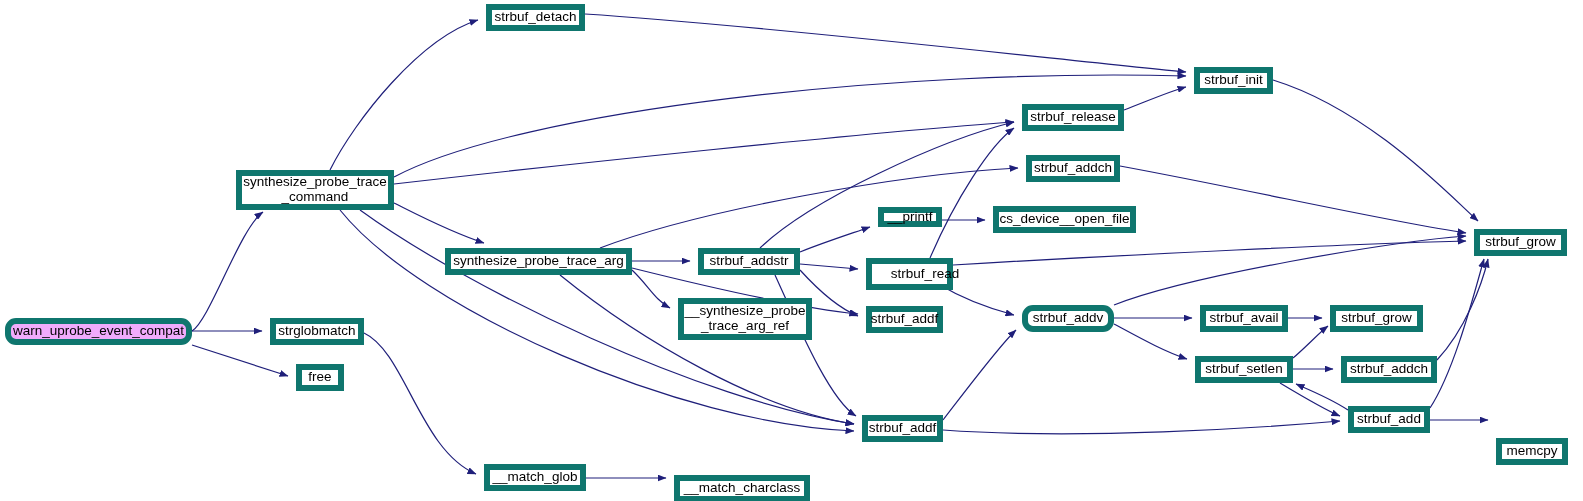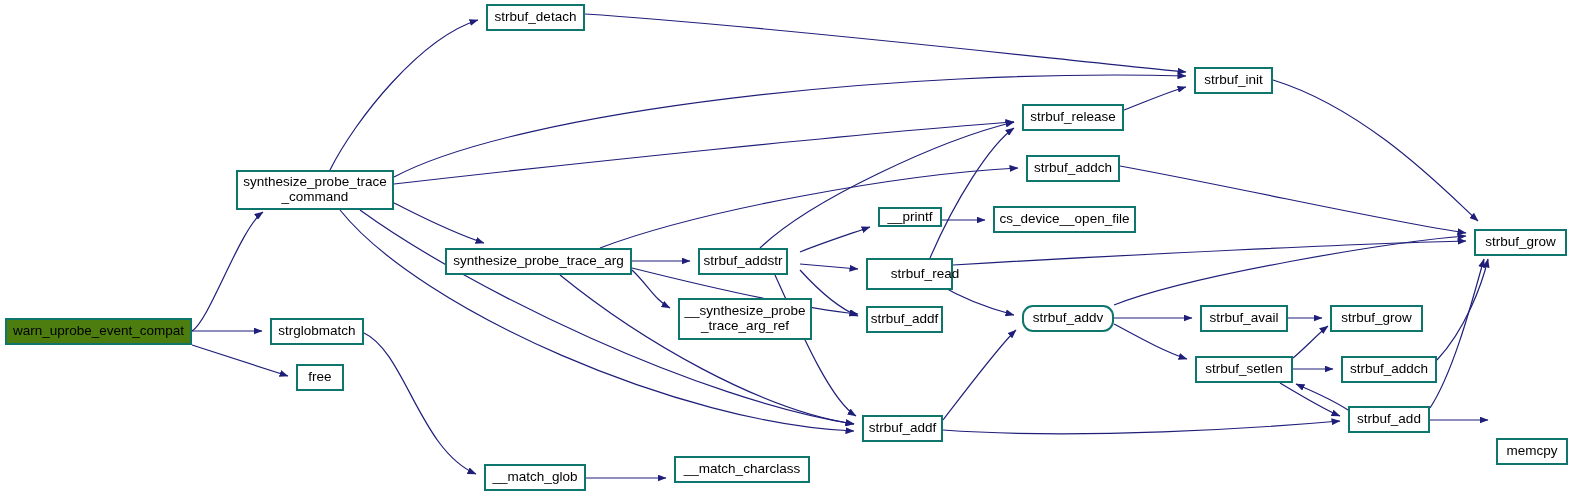--- a/index.html
+++ b/index.html
@@ -9,33 +9,33 @@
     width:1583px;
     height:501px;
     background:#ffffff;
     overflow:hidden;
     font-family:"Liberation Sans", sans-serif;
   }
   #edges{position:absolute;left:0;top:0;width:1583px;height:501px;}
   .node{
     position:absolute;
     box-sizing:border-box;
-    border:2px solid #0f766e;
+    border:6px solid #0f766e;
     background:#ffffff;
     color:#000000;
     font-size:13.5px;
     line-height:1.08;
     display:flex;
     align-items:center;
     justify-content:center;
     text-align:center;
     white-space:pre-line;
     z-index:3;
   }
-  .node.highlight{background:#4d7c0f;}
+  .node.highlight{background:#f0abfc;border-radius:11px;}
 </style>
 </head>
 <body>
 
 <div id="graph">
   <svg id="edges" viewBox="0 0 1583 501">
     <defs>
       <marker id="arrow" markerWidth="9" markerHeight="7" refX="8.5" refY="3.5" orient="auto" markerUnits="userSpaceOnUse">
         <path d="M0,0 L9,3.5 L0,7 z" fill="#1f1f7a"></path>
       </marker>
@@ -83,26 +83,26 @@
         <path d="M1437,360 C1465,330 1482,285 1488,259" fill="none" stroke="#1f1f7a" stroke-width="1.2" marker-end="url(#arrow)"></path>
         <path d="M943,420 C970,385 1000,345 1016,330" fill="none" stroke="#1f1f7a" stroke-width="1.2" marker-end="url(#arrow)"></path>
         <path d="M943,430 C1080,440 1260,428 1340,421" fill="none" stroke="#1f1f7a" stroke-width="1.2" marker-end="url(#arrow)"></path>
       </g>
   </svg>
   <div id="node-layer">
       <div class="node highlight" style="left: 5px; top: 318px; width: 187px; height: 27px;">warn_uprobe_event_compat</div>
       <div class="node" style="left: 270px; top: 318px; width: 94px; height: 27px;">strglobmatch</div>
       <div class="node" style="left: 296px; top: 364px; width: 48px; height: 27px;">free</div>
       <div class="node" style="left: 484px; top: 464px; width: 102px; height: 27px;">__match_glob</div>
-      <div class="node" style="left: 674px; top: 456px; width: 136px; height: 27px;">__match_charclass</div>
+      <div class="node" style="left: 674px; top: 475px; width: 136px; height: 27px;">__match_charclass</div>
       <div class="node" style="left: 236px; top: 170px; width: 158px; height: 40px;">synthesize_probe_trace
 _command</div>
       <div class="node" style="left: 445px; top: 248px; width: 187px; height: 27px;">synthesize_probe_trace_arg</div>
       <div class="node" style="left: 486px; top: 4px; width: 99px; height: 27px;">strbuf_detach</div>
-      <div class="node" style="left: 698px; top: 248px; width: 90px; height: 27px;">strbuf_addstr</div>
+      <div class="node" style="left: 698px; top: 248px; width: 102px; height: 27px;">strbuf_addstr</div>
       <div class="node" style="left: 678px; top: 298px; width: 134px; height: 42px;">__synthesize_probe
 _trace_arg_ref</div>
       <div class="node" style="left: 878px; top: 207px; width: 64px; height: 20px;">__printf</div>
       <div class="node" style="left: 866px; top: 258px; width: 87px; height: 32px; padding-left: 31px;">strbuf_read</div>
       <div class="node" style="left: 866px; top: 306px; width: 77px; height: 27px;">strbuf_addf</div>
       <div class="node" style="left: 862px; top: 415px; width: 81px; height: 27px;">strbuf_addf</div>
       <div class="node" style="left: 993px; top: 206px; width: 143px; height: 27px;">cs_device__open_file</div>
       <div class="node" style="left: 1022px; top: 104px; width: 102px; height: 27px;">strbuf_release</div>
       <div class="node" style="left: 1026px; top: 155px; width: 94px; height: 27px;">strbuf_addch</div>
       <div class="node" style="left: 1022px; top: 305px; width: 92px; height: 27px; border-radius: 11px;">strbuf_addv</div>

